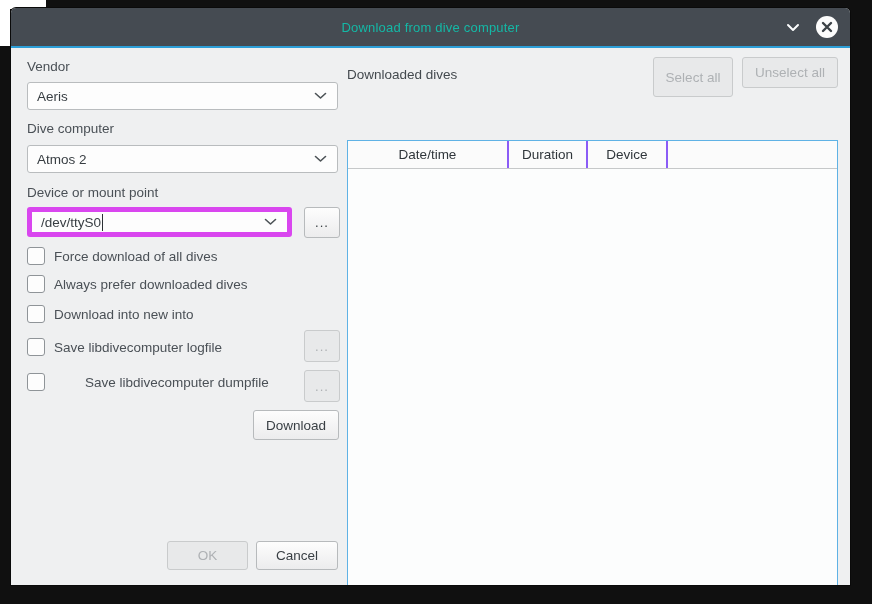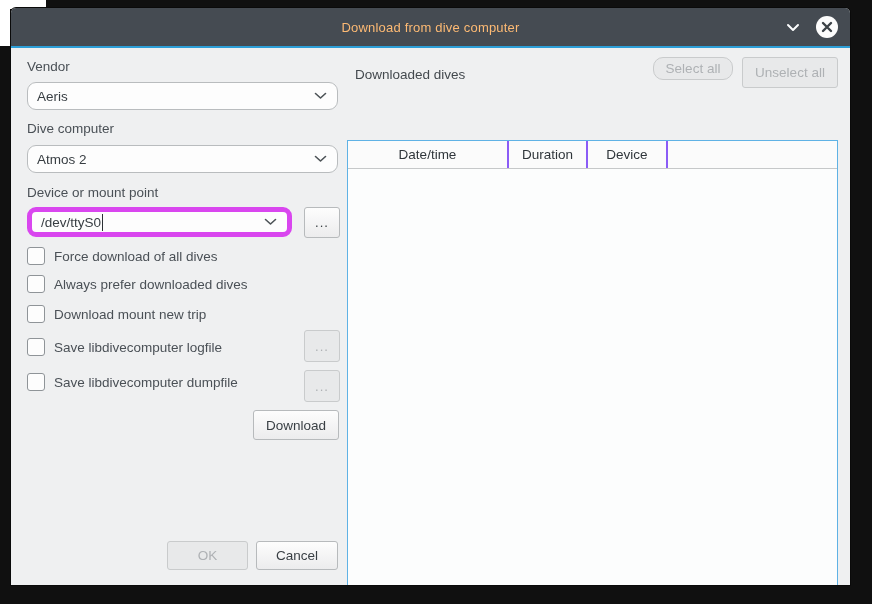--- a/index.html
+++ b/index.html
@@ -16,38 +16,38 @@
 
   .window {
     position:absolute; left:11px; top:8px; width:839px; height:577px;
     background:#eff0f1; border-radius:5px 5px 0 0; overflow:hidden;
     box-shadow:0 0 0 1px #0a0a0a;
   }
   .titlebar {
     position:absolute; left:0; top:0; right:0; height:38px;
     background:#454b52; display:flex; align-items:center; justify-content:center;
   }
-  .titlebar-title { color:#fdba74; font-size:13px; letter-spacing:0.2px; }
+  .titlebar-title { color:#14b8a6; font-size:13px; letter-spacing:0.2px; }
   .titlebar-controls {
     position:absolute; right:12px; top:0; height:38px; display:flex; align-items:center; gap:14px;
   }
   .tb-chevron { width:18px; height:18px; display:flex; align-items:center; justify-content:center; cursor:default; }
   .tb-close {
     width:22px; height:22px; border-radius:50%; background:#fcfcfc;
     display:flex; align-items:center; justify-content:center; cursor:default;
   }
   .accent-line { position:absolute; left:0; top:38px; right:0; height:2px; background:#2d9fd8; }
 
   .content { position:absolute; left:0; top:40px; right:0; bottom:0; }
 
   .form-label { position:absolute; font-size:13.5px; color:#4a5056; }
 
   .combo {
     position:absolute; height:28px; background:#fdfdfd;
-    border:1px solid #b9bcbe; border-radius:9px;
+    border:1px solid #b9bcbe; border-radius:3px;
     display:flex; align-items:center; padding:0 9px; font-size:13.5px; color:#383e43;
   }
   .combo .chev { position:absolute; right:10px; top:50%; transform:translateY(-50%); }
   .combo.editable { border:5px solid #d946ef; height:30px; }
   .caret { display:inline-block; width:1px; height:17px; background:#2b3034; margin-left:1px; vertical-align:middle; }
 
   .btn {
     position:absolute; display:flex; align-items:center; justify-content:center;
     background:linear-gradient(to bottom,#fdfdfd,#ececed);
     border:1px solid #b7babc; border-radius:3px;
@@ -144,41 +144,41 @@
     <div class="check-row" style="left:16px; top:199px;">
       <span class="checkbox"></span>
       <span class="check-label">Force download of all dives</span>
     </div>
     <div class="check-row" style="left:16px; top:227px;">
       <span class="checkbox"></span>
       <span class="check-label">Always prefer downloaded dives</span>
     </div>
     <div class="check-row" style="left:16px; top:257px;">
       <span class="checkbox"></span>
-      <span class="check-label">Download mount new trip</span>
+      <span class="check-label">Download into new into</span>
     </div>
     <div class="check-row" style="left:16px; top:290px;">
       <span class="checkbox"></span>
       <span class="check-label">Save libdivecomputer logfile</span>
     </div>
     <button class="btn dots-btn disabled" style="left:293px; top:282px; width:36px; height:32px;">...</button>
 
-    <div class="check-row" style="left:16px; top:325px;">
+    <div class="check-row" style="left:16px; top:325px;gap:31px;">
       <span class="checkbox"></span>
       <span class="check-label">Save libdivecomputer dumpfile</span>
     </div>
     <button class="btn dots-btn disabled" style="left:293px; top:322px; width:36px; height:32px;">...</button>
 
     <button class="btn" style="left:242px; top:362px; width:86px; height:30px;">Download</button>
 
     <button class="btn disabled" style="left:156px; top:493px; width:81px; height:29px;">OK</button>
     <button class="btn" style="left:245px; top:493px; width:82px; height:29px;">Cancel</button>
 
-    <span class="right-title" style="left:344px; top:19px;">Downloaded dives</span>
-    <button class="btn disabled" style="left:642px; top:9px; width:80px; height:23px;border-radius:10px;">Select all</button>
+    <span class="right-title" style="left:336px; top:19px;">Downloaded dives</span>
+    <button class="btn disabled" style="left:642px; top:9px; width:80px; height:40px;">Select all</button>
     <button class="btn disabled" style="left:731px; top:9px; width:96px; height:31px;">Unselect all</button>
 
     <div class="dive-table">
       <div class="table-header">
         <div class="th" style="width:161px;">Date/time</div>
         <div class="th" style="width:79px;">Duration</div>
         <div class="th" style="width:80px;">Device</div>
         <div class="th" style="flex:1;"></div>
       </div>
       <div class="table-body"></div>

